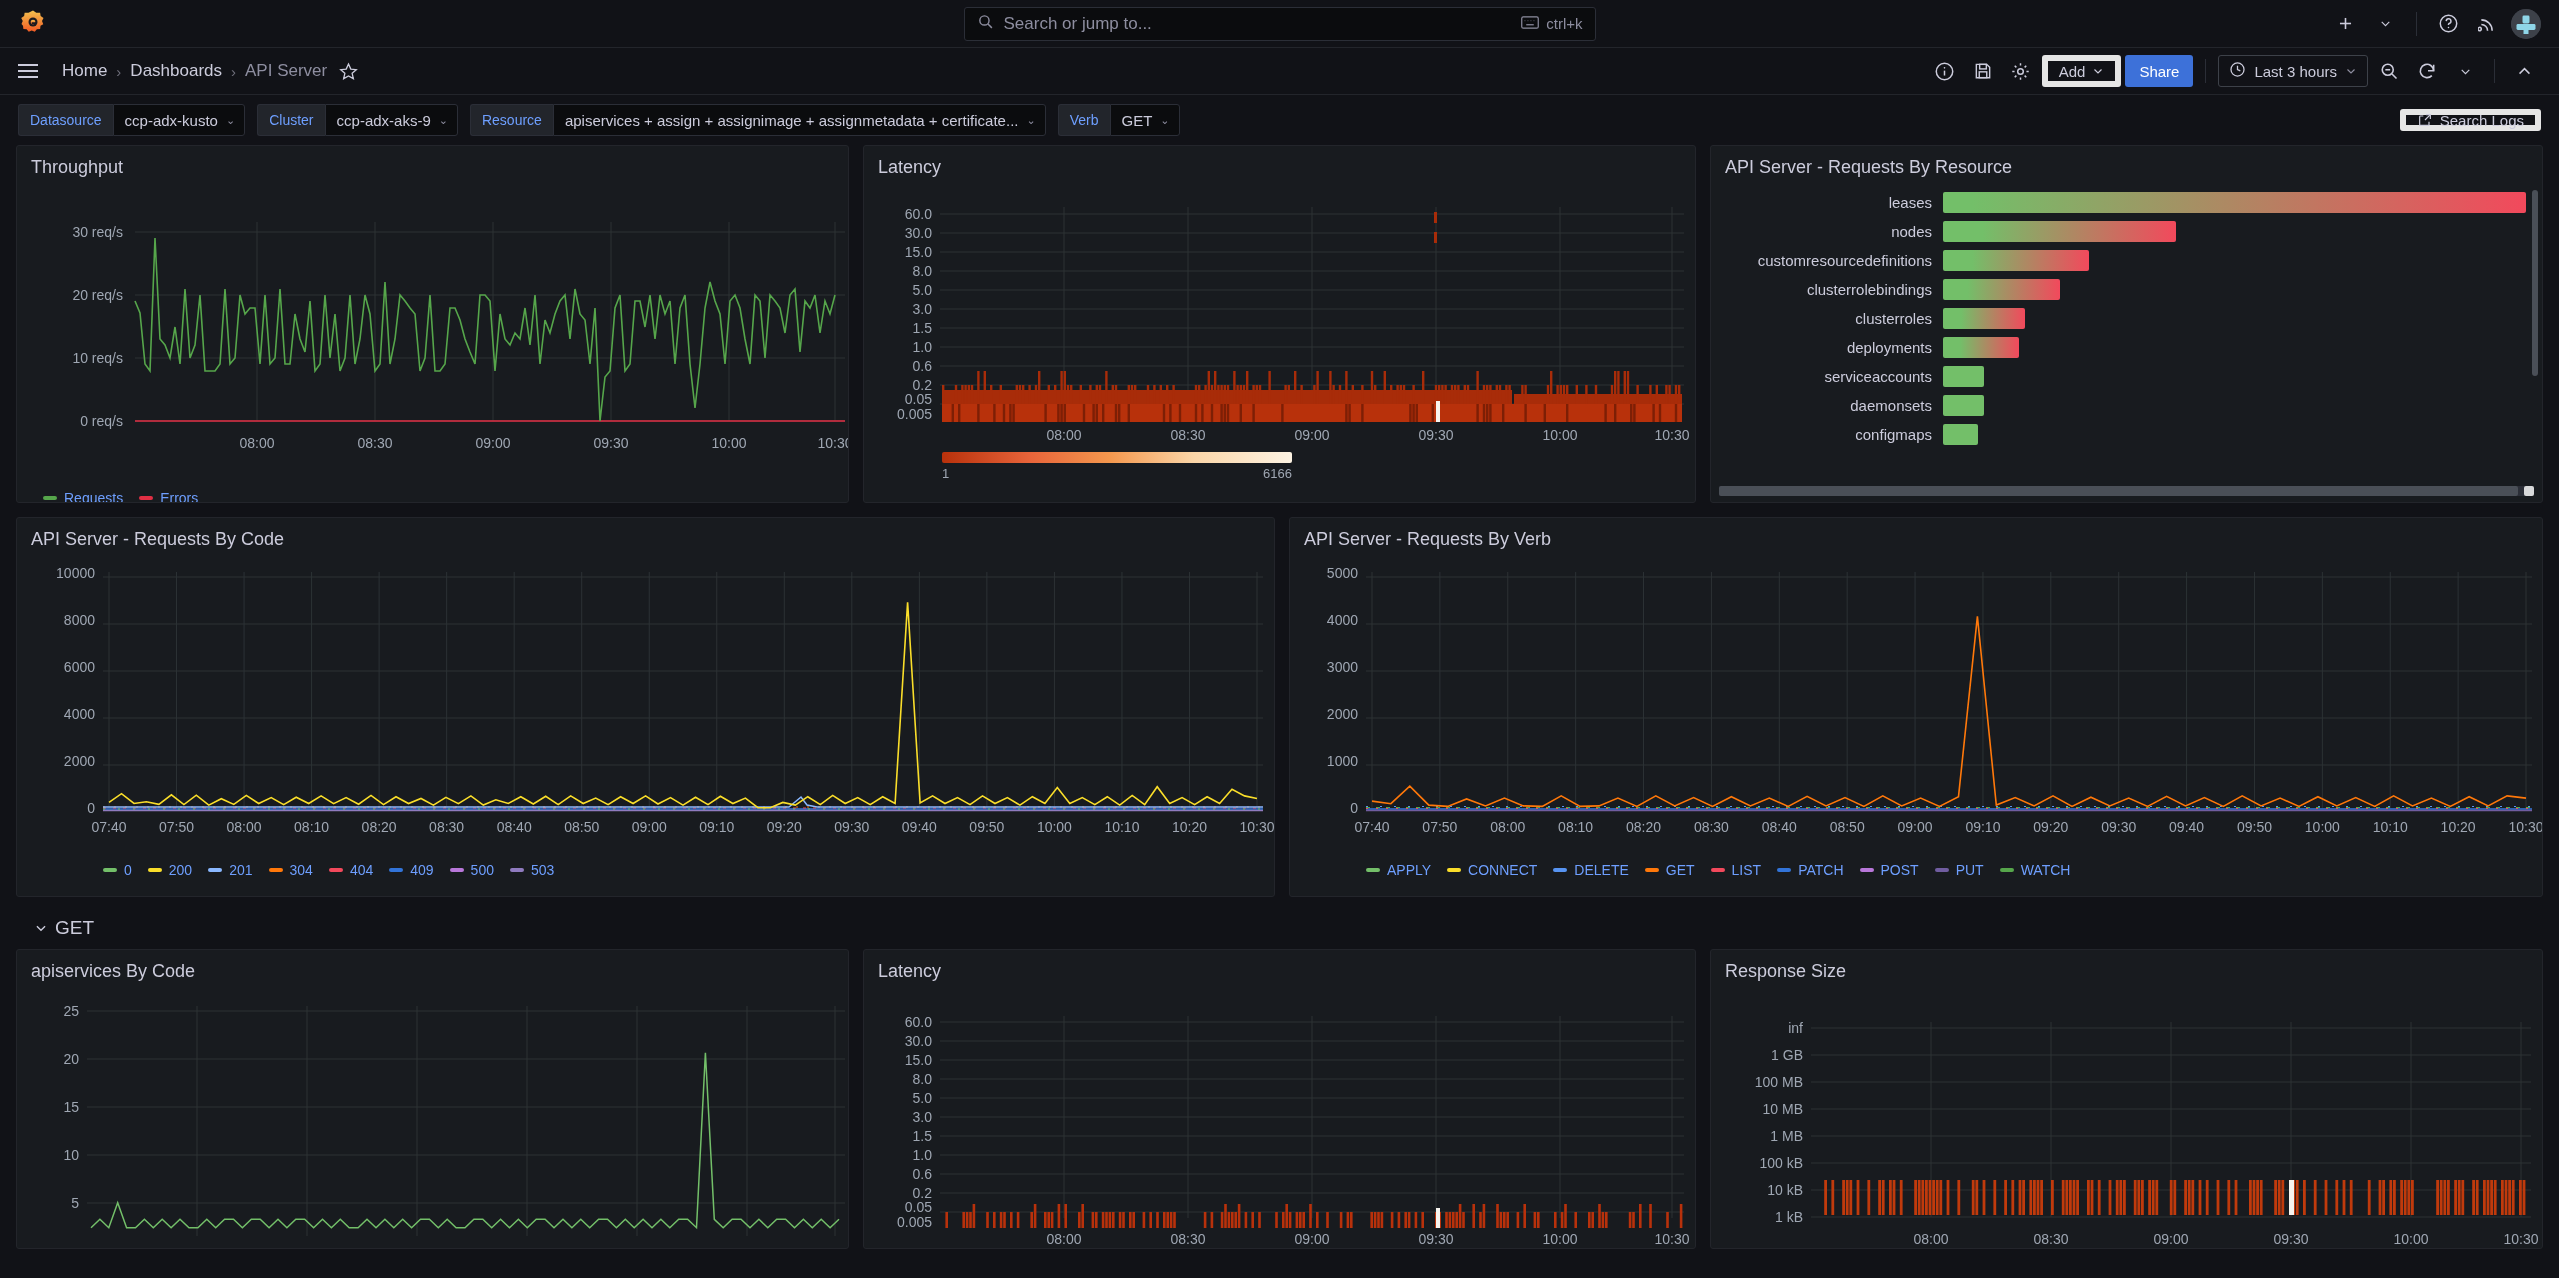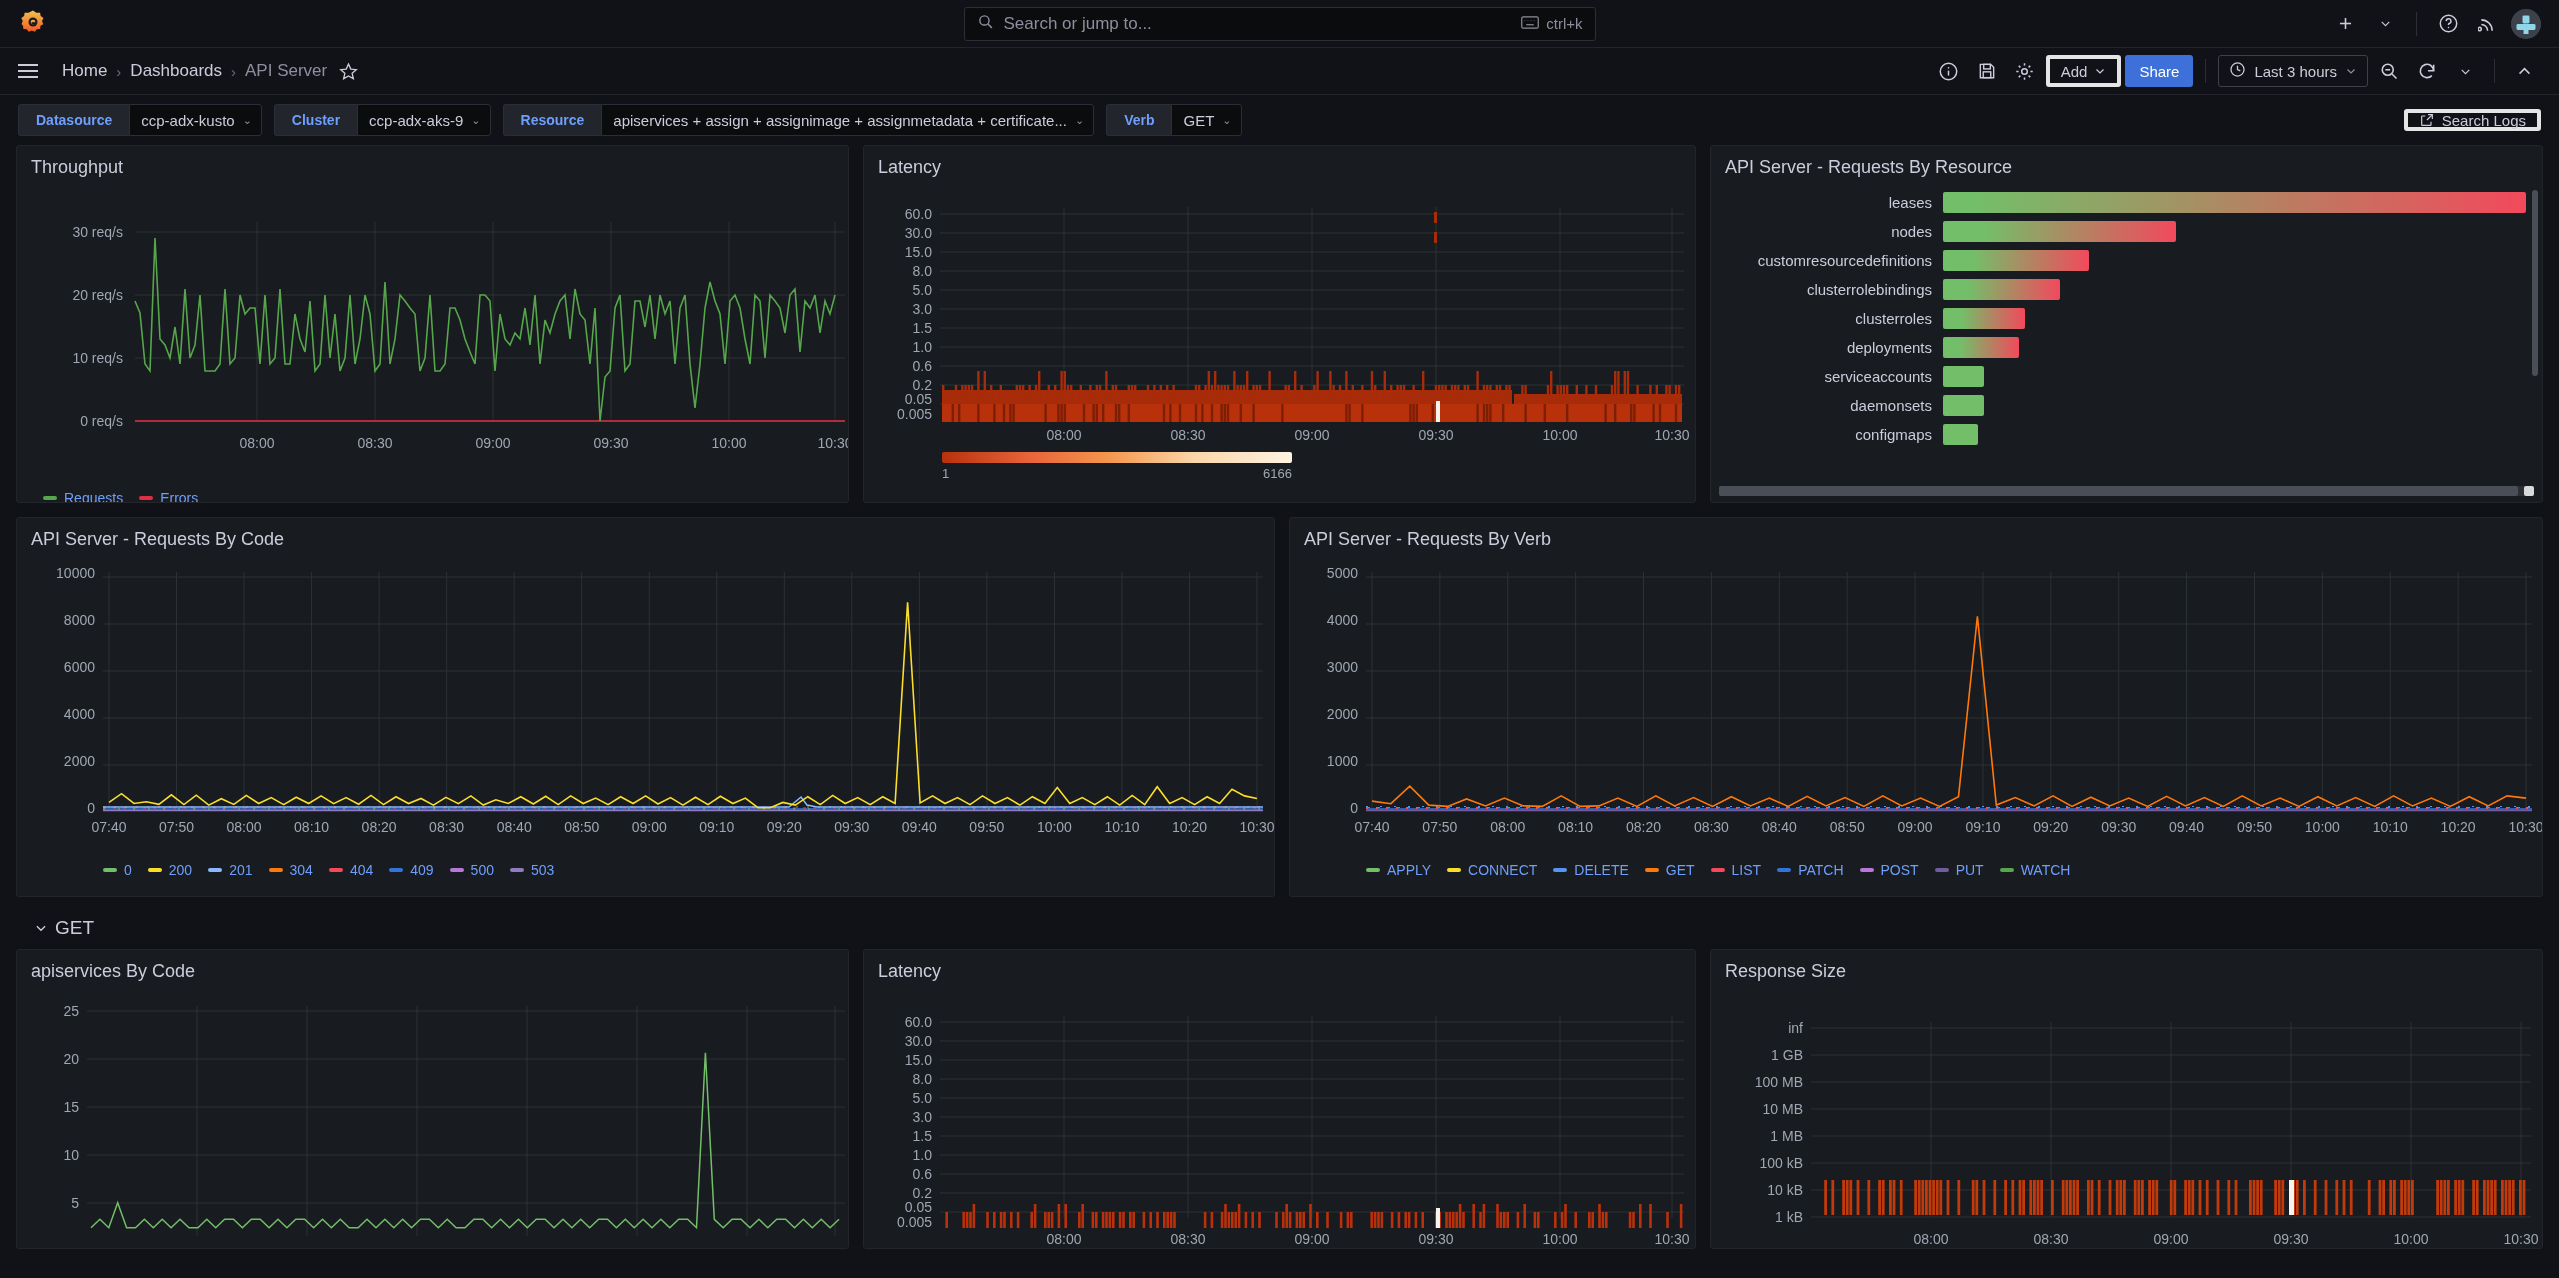--- a/index.html
+++ b/index.html
@@ -56,21 +56,21 @@
   }
   .burger { width: 28px; height:28px; display:flex; flex-direction:column; justify-content:center; gap:4px; cursor:pointer; margin-right:16px;}
   .burger i { display:block; width:20px; height:2px; background:#ccccdc; }
   .crumbs { display:flex; align-items:center; gap:9px; font-size:17px; }
   .crumbs a { color:#ccccdc; text-decoration:none; cursor:pointer; }
   .crumbs .sep { color:#6e6e7a; font-size:15px; }
   .crumbs .cur { color:#8e8ea0; }
   .star { margin-left: 12px; color:#ccccdc; cursor:pointer; display:flex; }
   .nav-right { margin-left:auto; display:flex; align-items:center; gap:4px; }
   .btn-outline {
-    height: 32px; padding: 0 11px; border: 4px solid #e5e5e5; border-radius: 3px;
+    height: 32px; padding: 0 11px; border: 6px solid #e5e5e5; border-radius: 3px;
     background: transparent; color: #ccccdc; font-size: 15px;
     display:flex; align-items:center; gap:7px; cursor:pointer;
     font-family: "Liberation Sans", sans-serif;
   }
   .btn-primary {
     height: 32px; padding: 0 14px; border: none; border-radius: 3px;
     background: #3d71d9; color: #fff; font-size: 15px; font-weight: 500;
     display:flex; align-items:center; cursor:pointer;
     font-family: "Liberation Sans", sans-serif;
   }
@@ -80,22 +80,22 @@
   }
 
   
   .varbar {
     height: 50px; display:flex; align-items:center; gap: 12px;
     padding: 0 18px; background:#111217;
   }
   .varbox { display:flex; align-items:stretch; height:32px; }
   .varlabel {
     background:#22252b; border:1px solid #2b2e37; border-right:none;
-    border-radius:3px 0 0 3px; padding:0 17px;
-    display:flex; align-items:center; color:#6e9fff; font-size:14px; white-space:nowrap;font-weight:bold;
+    border-radius:3px 0 0 3px; padding:0 11px;
+    display:flex; align-items:center; color:#6e9fff; font-size:14px; white-space:nowrap;
   }
   .varvalue {
     background:#0b0c0e; border:1px solid #2b2e37;
     border-radius:0 3px 3px 0; padding:0 9px 0 11px;
     display:flex; align-items:center; gap:8px; color:#ccccdc; font-size:15px;
     cursor:pointer; white-space:nowrap;
   }
   .caret { color:#8e8ea0; font-size:11px; }
   .varbar-right { margin-left:auto; }
 

